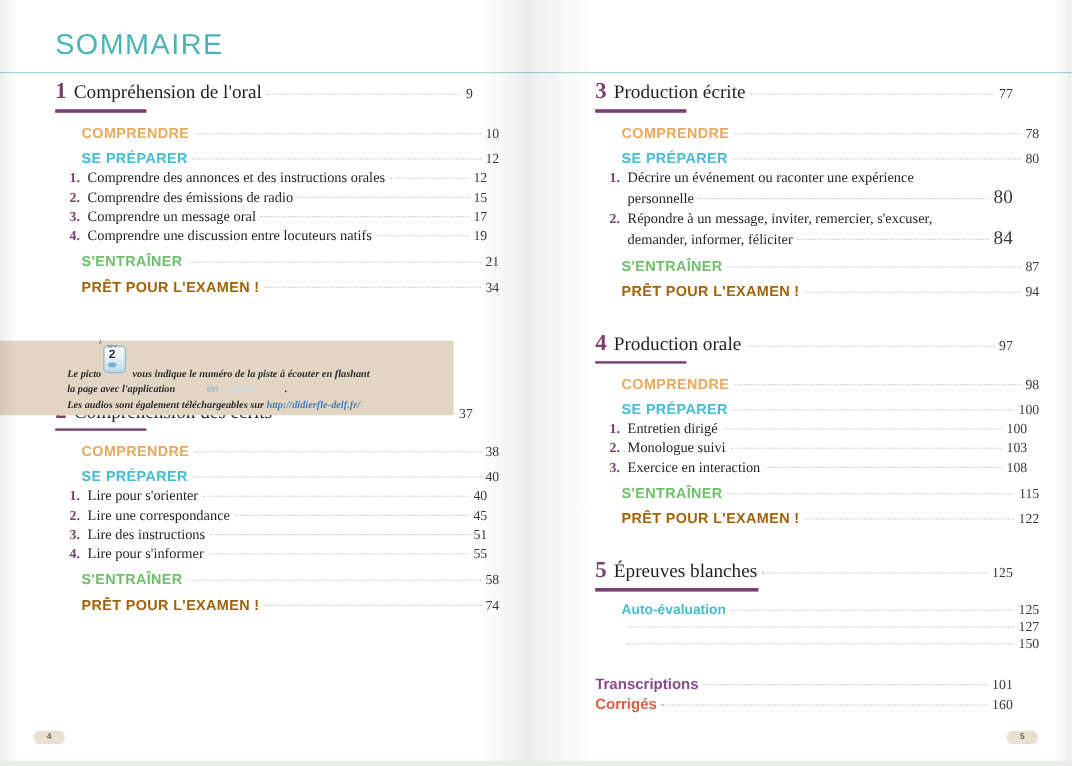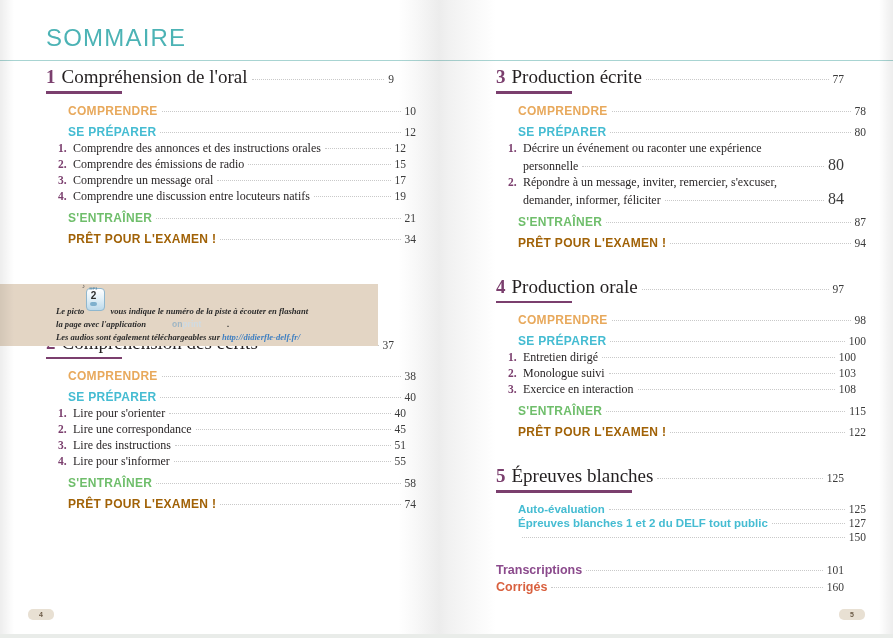--- a/index.html
+++ b/index.html
@@ -93,21 +93,21 @@
   }
   .chapter-num {
     font-family: "Liberation Serif", serif;
     font-size: 19px;
     font-weight: bold;
     color: #7b3f6e;
     margin-right: 6px;
   }
   .chapter-title {
     font-family: "Liberation Serif", serif;
-    font-size: 19px;
+    font-size: 16px;
     color: #231f20;
     white-space: nowrap;
   }
   .leader {
     flex: 1 1 auto;
     min-width: 8px;
     border-bottom: 1px dotted #c9c9c9;
     transform: translateY(-3px);
     margin: 0 4px;
     height: 1px;
@@ -256,21 +256,21 @@
 
   .onprint {
     display:inline-block;
     font-family:"Liberation Sans", sans-serif;
     font-style: normal;
     font-size: 8.5px;
     font-weight: bold;
     margin: 0 2px;
   }
   .onprint .on  { color:#9fb6c4; }
-  .onprint .pr  { color:#cfdbe2; }
+  .onprint .pr  { color:#cfdbe2;padding-left:10px; }
   .url {
     font-family:"Liberation Serif", serif;
     font-style: italic;
     font-weight: bold;
     font-size: 8.6px;
     color: #3f7fc1;
     margin-left: 2px;
   }
 
   
@@ -559,21 +559,20 @@
       </div>
       <div class="chapter-underline" style="width:136px;"></div>
     </div>
 
     <div class="row row-indent">
       <span class="plain">Auto-évaluation</span>
       <span class="leader"></span>
       <span class="pg">125</span>
     </div>
     <div class="row row-indent">
-      <span class="plain">Épreuves blanches 1 et 2 du DELF tout public</span>
       <span class="leader"></span>
       <span class="pg">127</span>
     </div>
     <div class="row row-indent">
       <span class="leader"></span>
       <span class="pg">150</span>
     </div>
 
     <div class="row" style="margin-top:20px;">
       <span class="tail transcriptions">Transcriptions</span>

